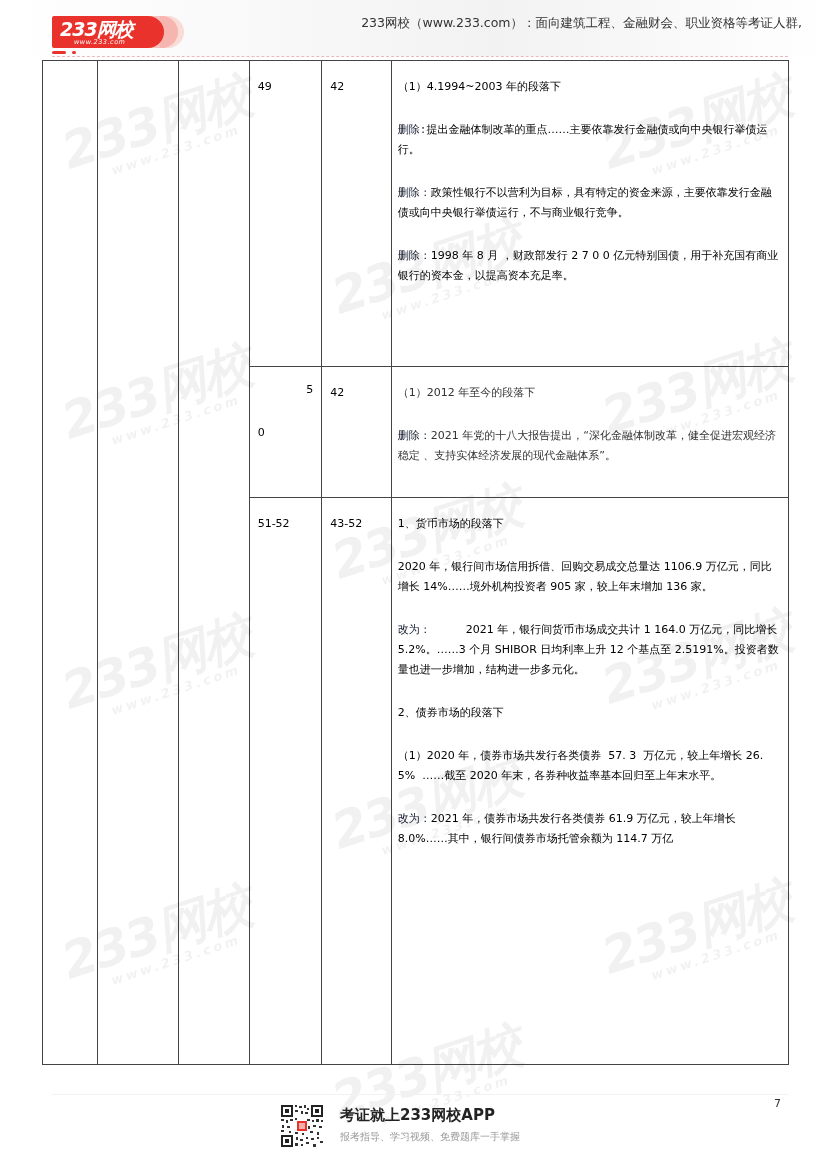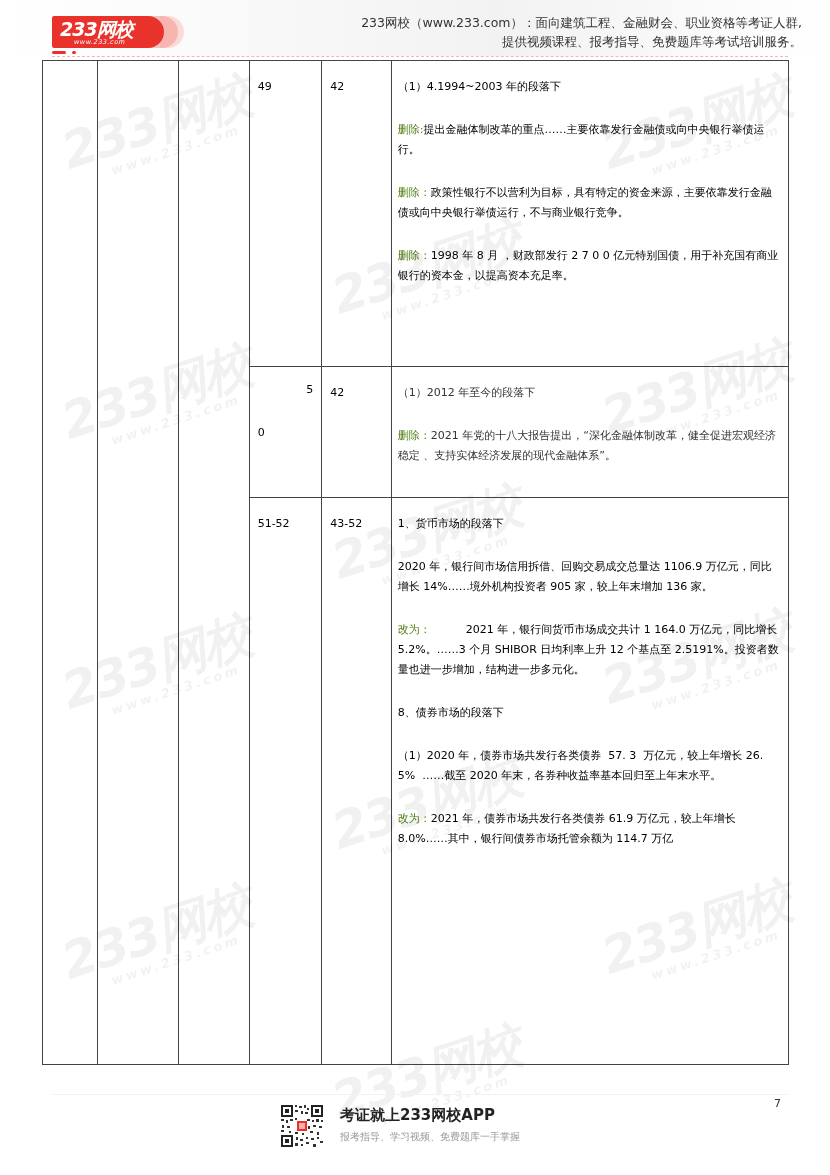--- a/index.html
+++ b/index.html
@@ -28,21 +28,21 @@
               font-size:11px; }
   table.doc td { border:1.5px solid #444; vertical-align:top; padding:0; }
   .c1 { width:55px; } .c2 { width:80px; } .c3 { width:70px; } .c4 { width:72px; } .c5 { width:69px; } .c6 { width:394px; }
   .num { padding:16px 0 0 8px !important; line-height:20px; }
   .split-num { position:relative; height:128px; }
   .split-num .top { position:absolute; right:8px; top:16px; }
   .split-num .bot { position:absolute; left:8px; top:59px; }
   .text { padding:16px 6px 6px 6px !important; }
   .para { line-height:20px; margin:0 0 23px 0; }
   .para.last { margin-bottom:0; }
-  .red { color:#4d7c0f; }
+  .red { color:#0f172a;font-family:Liberation Mono, monospace; }
   .gray-text { color:#333; }
 
   .footer-rule { position:absolute; left:52px; top:1094px; width:736px; border-top:1px solid #f2f2f2; }
   .page-num { position:absolute; left:774px; top:1097px; font-size:11px; color:#333; }
   .qr { position:absolute; left:280px; top:1104px; width:44px; height:44px; }
   .app-title { position:absolute; left:340px; top:1106px; font-size:15px; font-weight:bold; color:#222; }
   .app-sub { position:absolute; left:340px; top:1130px; font-size:10px; color:#999; }
 </style>
 </head>
 <body>
@@ -51,21 +51,20 @@
   <div class="logo-shadow2"></div>
   <div class="logo-shadow1"></div>
   <div class="logo">
     <span class="logo-main">233网校</span>
     <span class="logo-sub">www.233.com</span>
   </div>
   <div class="logo-dash"></div>
   <div class="logo-dot"></div>
   <div class="tagline">
     <div>233网校（www.233.com）：面向建筑工程、金融财会、职业资格等考证人群,</div>
-    <div>提供视频课程、报考指导、免费题库等考试培训服务。</div>
   </div>
 </div>
 <div class="header-rule"></div>
 
 <table class="doc">
   <colgroup>
     <col class="c1">
       <col class="c2">
       <col class="c3">
       <col class="c4">
@@ -118,21 +117,21 @@
       <p class="para">
         <span>1、货币市场的段落下</span>
       </p>
       <p class="para">
         <span>2020 年，银行间市场信用拆借、回购交易成交总量达 1106.9 万亿元，同比增长 14%……境外机构投资者 905 家，较上年末增加 136 家。</span>
       </p>
       <p class="para">
         <span class="red">改为：</span><span style="white-space:pre-wrap;margin-left:28px;">  2021 年，银行间货币市场成交共计 1 164.0 万亿元，同比增长 5.2%。……3 个月 SHIBOR 日均利率上升 12 个基点至 2.5191%。投资者数量也进一步增加，结构进一步多元化。</span>
       </p>
       <p class="para">
-        <span>8、债券市场的段落下</span>
+        <span>2、债券市场的段落下</span>
       </p>
       <p class="para">
         <span style="white-space:pre-wrap;">（1）2020 年，债券市场共发行各类债券  57. 3  万亿元，较上年增长 26. 5%  ……截至 2020 年末，各券种收益率基本回归至上年末水平。</span>
       </p>
       <p class="para last">
         <span class="red">改为：</span><span>2021 年，债券市场共发行各类债券 61.9 万亿元，较上年增长 8.0%……其中，银行间债券市场托管余额为 114.7 万亿</span>
       </p>
     </td>
   </tr>
 </tbody>

